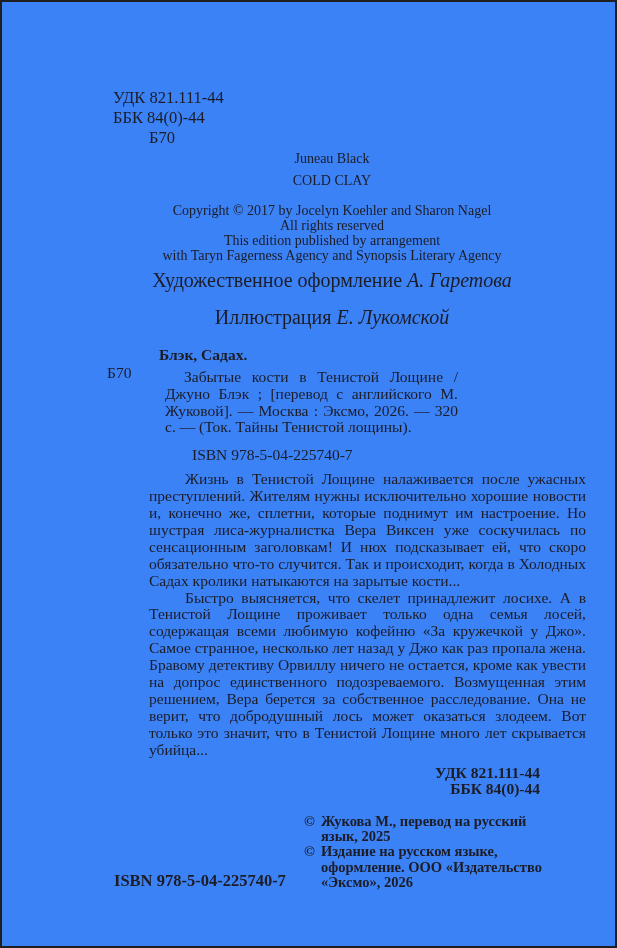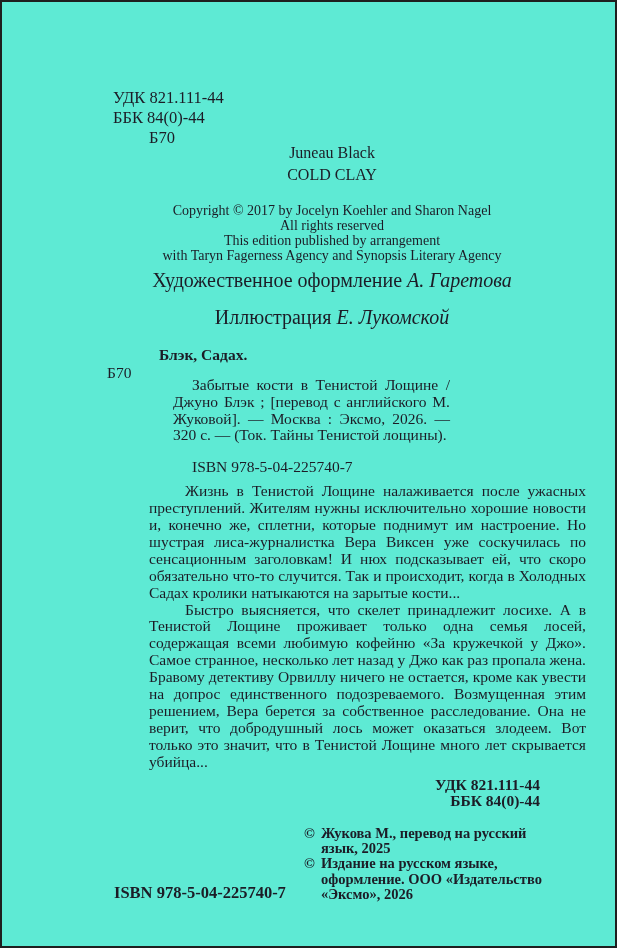--- a/index.html
+++ b/index.html
@@ -1,47 +1,47 @@
 <!DOCTYPE html>
 <html><head>
 <meta charset="utf-8">
 <style>
   html, body { margin:0; padding:0; background:#ffffff; }
   .page {
     position:relative;
     width:617px; height:948px;
-    background:#5eead4;
+    background:#3b82f6;
     border:2px solid #1f1f1f;
     box-sizing:border-box;
     font-family:"Liberation Serif","DejaVu Serif",serif;
     color:#1c1c26;
     overflow:hidden;
   }
   
   .codes-top {
     position:absolute; left:111px; top:86px;
     font-size:16.5px; line-height:20px; white-space:nowrap;
   }
   .codes-top .author-sign { margin-left:36px; }
 
   
   .center-col { position:absolute; left:125px; width:410px; text-align:center; }
-  .title-block { top:140px; font-size:16px; line-height:22px; }
+  .title-block { top:146px; font-size:14px; line-height:22px; }
   .copyright-block { top:201px; font-size:14px; line-height:15px; }
   .credits-block { top:268px; font-size:20px; line-height:21px; }
   .credit-line + .credit-line { margin-top:16px; }
   .credit-name { font-style:italic; }
 
   
   .lower { position:absolute; left:0; top:344px; width:617px; }
 
   .card { position:relative; margin:0 155px 0 157px; font-size:15.5px; }
   .card-heading { font-weight:bold; line-height:17px; }
   .card-code { position:absolute; left:-52px; top:18px; line-height:17px; }
-  .card-desc { margin:14px; text-align:justify; text-indent:19px; line-height:16.8px; }
+  .card-desc { margin:6px; text-align:justify; text-indent:19px; line-height:16.8px; }
   .card-isbn { margin:10px 0 0 33px; line-height:17px; white-space:nowrap; }
 
   .annotation { margin:8px 33px 0 147px; font-size:15.5px; line-height:16.9px; text-align:justify; }
   .annotation p { margin:0; text-indent:36px; }
 
   .codes-bottom {
     margin:6px 79px 0 0; text-align:right;
     font-weight:bold; font-size:15.5px; line-height:16.5px; white-space:nowrap;
   }
 

